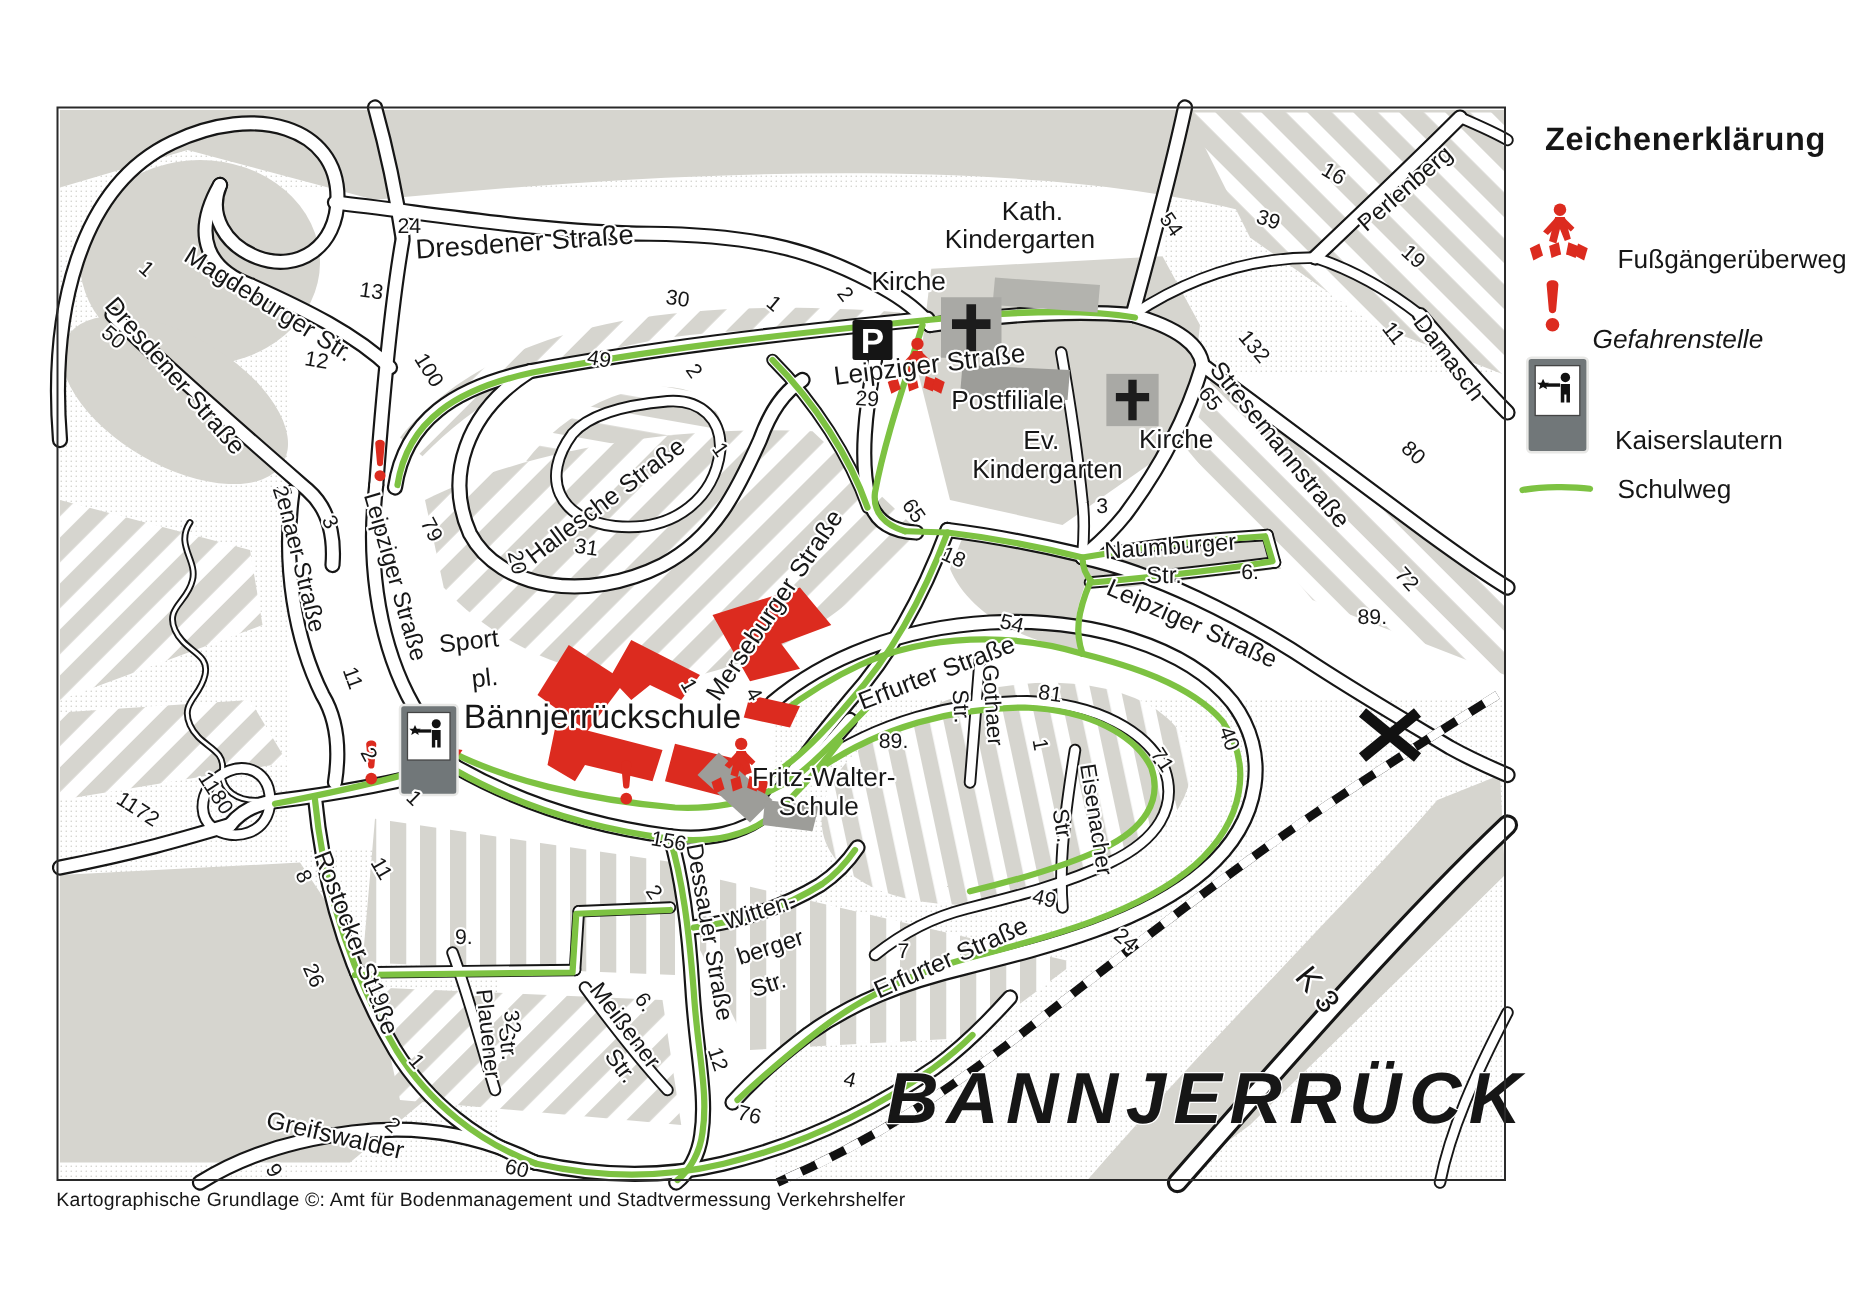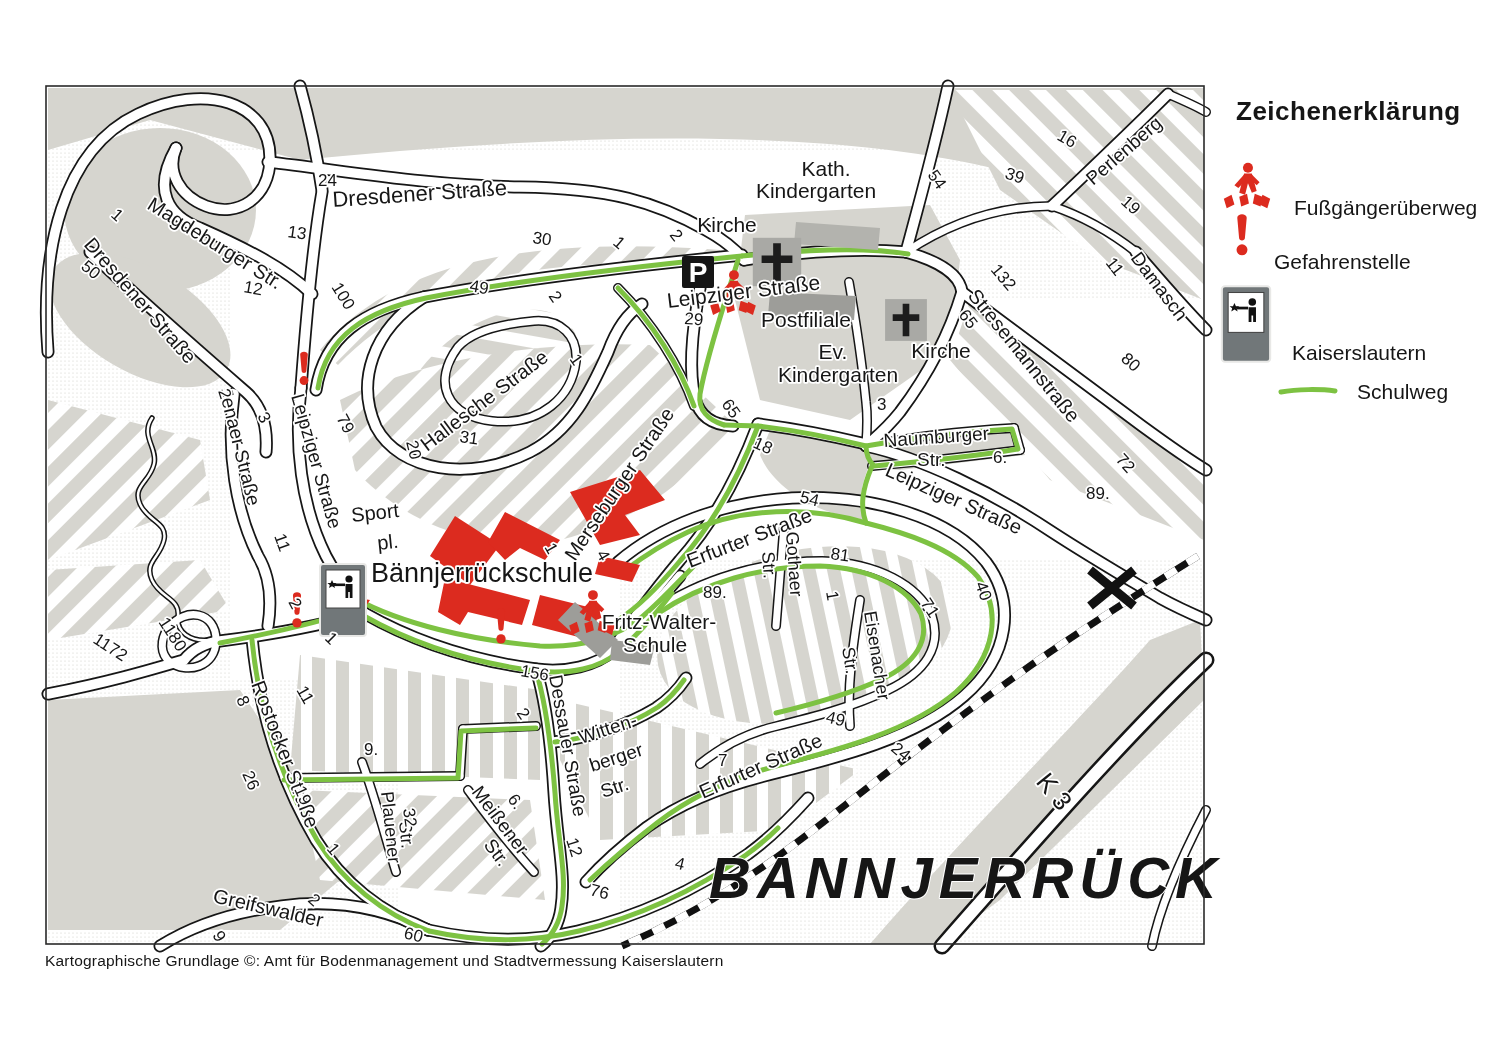--- a/index.html
+++ b/index.html
@@ -469,34 +469,34 @@
 
 <div class="legend-title">Zeichenerklärung</div>
 
 <div class="legend-row" style="left:1218px;top:158px;">
   <svg width="58" height="62" viewBox="-30 -32 60 64">
       <use href="#icon-crossing"></use>
     </svg>
   <span>Fußgängerüberweg</span>
 </div>
 
-<div class="legend-row" style="left:1228px;top:212px;">
+<div class="legend-row" style="left:1228px;top:222px;font-style:italic;">
   <svg width="28" height="62" viewBox="-14 -31 28 62">
       <use href="#icon-danger" transform="scale(1.05)"></use>
     </svg>
   <span>Gefahrenstelle</span>
 </div>
 
 <div class="legend-row" style="left:1218px;top:283px;">
   <svg width="56" height="82" viewBox="-28 -41 56 82">
       <use href="#icon-helper" transform="scale(1.05)"></use>
     </svg>
   <span>Kaiserslautern</span>
 </div>
 
-<div class="legend-row" style="left:1277px;top:378px;">
+<div class="legend-row" style="left:1214px;top:378px;">
   <svg width="62" height="26" viewBox="0 0 62 26">
       <path d="M4,14 C20,11 44,11 58,13" class="schulweg" stroke-width="6"></path>
     </svg>
   <span>Schulweg</span>
 </div>
 
-<div id="caption">Kartographische Grundlage ©: Amt für Bodenmanagement und Stadtvermessung Kaiserslautern</div>
+<div id="caption">Kartographische Grundlage ©: Amt für Bodenmanagement und Stadtvermessung Verkehrshelfer</div>
 
 </body></html>

